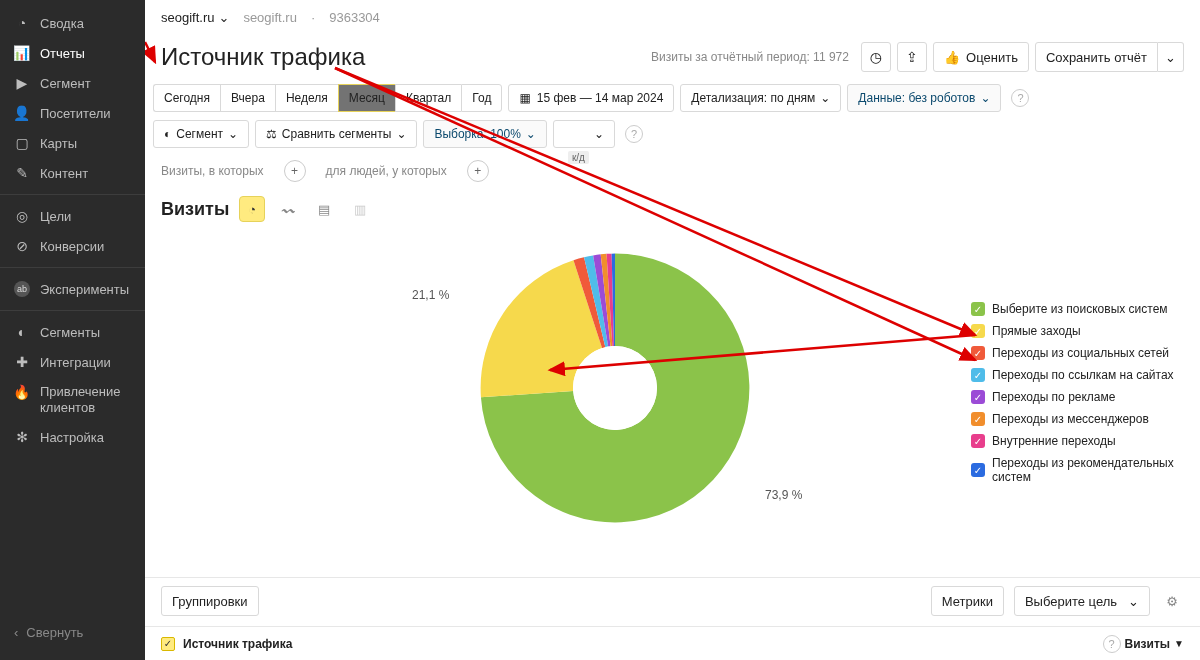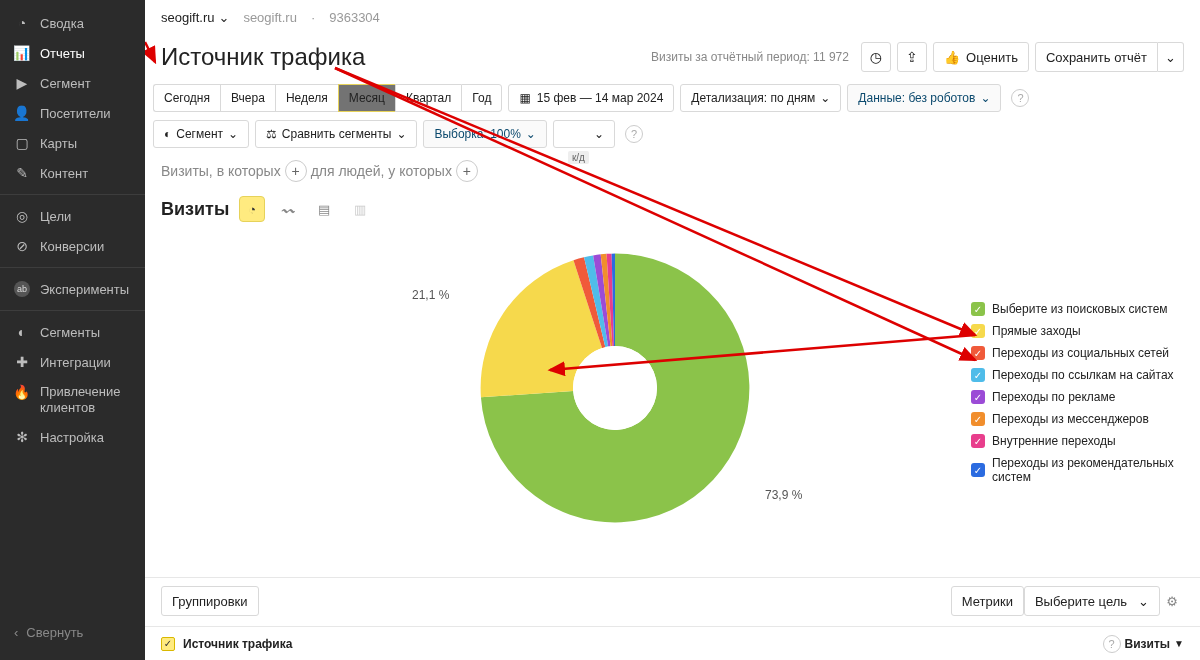--- a/index.html
+++ b/index.html
@@ -31,40 +31,40 @@
   .seg-group { display: inline-flex; }
   .seg-group .seg-btn { border-radius: 0; border-right-width: 0; }
   .seg-group .seg-btn:first-child { border-radius: 3px 0 0 3px; }
   .seg-group .seg-btn:last-child { border-radius: 0 3px 3px 0; border-right-width: 1px; }
   .seg-btn.solo { border-radius: 3px; }
   .seg-btn.active { background: #737373; border-color: #e6d25a; }
   .seg-btn.muted { color: #0c4a6e; background: #fafafa; }
   .chip { font-size: 10px; background: #eee; border-radius: 2px; padding: 1px 4px; margin-left: 4px; color: #666; margin-top: 47px; }
   .help { width: 18px; height: 18px; border-radius: 50%; border: 1px solid #ccc; display: inline-flex; align-items: center; justify-content: center; color: #aaa; font-size: 11px; margin-left: 4px; }
 
-  .condition-row { display: flex; align-items: center; gap: 4px; padding: 4px 16px 14px 16px; font-size: 14px; color: #888; }
+  .condition-row { display: flex; align-items: center; gap: 20px; padding: 4px 16px 14px 16px; font-size: 12px; color: #888; }
   .add-chip { width: 22px; height: 22px; border: 1px solid #ccc; border-radius: 50%; display: inline-flex; align-items: center; justify-content: center; cursor: pointer; color: #666; background:#fff; }
 
   .vis-row { display: flex; align-items: center; gap: 10px; padding: 0 16px 6px 16px; }
   .vis-row h2 { font-size: 18px; font-weight: 700; }
   .chart-type { width: 26px; height: 26px; border: 1px solid transparent; border-radius: 4px; display: inline-flex; align-items: center; justify-content: center; cursor: pointer; color:#888; }
   .chart-type.active { background: #ffeb80; border-color: #e6d25a; color:#333; }
   .chart-type.dim { color:#ccc; }
   .vis-spacer { flex: 1; }
   .hide-chart { border: 1px solid #d9d9d9; border-radius: 14px; height: 28px; padding: 0 12px; display: inline-flex; align-items: center; gap: 6px; cursor: pointer; font-size: 12px; }
 
   .chart-area { position: relative; height: 360px; }
   .donut-wrap { position: absolute; left: 330px; top: 20px; width: 280px; height: 280px; }
   .donut-wrap svg { width: 100%; height: 100%; }
   .pct-label { position: absolute; font-size: 12px; color: #555; }
   .legend { position: absolute; right: 14px; top: 70px; width: 215px; }
   .legend-item { display: flex; align-items: center; gap: 7px; padding: 4px 0; font-size: 12px; cursor: pointer; }
   .legend-check { width: 14px; height: 14px; border-radius: 3px; display: inline-flex; align-items: center; justify-content: center; color: #fff; font-size: 10px; flex-shrink:0; }
 
-  .bottom-bar { position: absolute; left: 0; right: 0; bottom: 36px; border-top: 1px solid #e7e7e7; padding: 8px 16px; display: flex; align-items: center; background:#fff; }
+  .bottom-bar { position: absolute; left: 0; right: 0; bottom: 36px; border-top: 1px solid #e7e7e7; padding: 8px 16px; display: flex; align-items: center; gap: 10px; background:#fff; }
   .bottom-bar .spacer { flex: 1; }
   .gear { width: 24px; height: 24px; display: inline-flex; align-items: center; justify-content: center; color: #888; cursor: pointer; }
 
   .table-head { position: absolute; left: 0; right: 0; bottom: 0; height: 34px; border-top: 1px solid #e7e7e7; display: flex; align-items: center; padding: 0 16px; background:#fff; }
   .th-check { width: 14px; height: 14px; background: #ffeb80; border: 1px solid #d9b800; border-radius: 2px; margin-right: 8px; display:inline-flex; align-items:center; justify-content:center; font-size:10px; color:#333; }
   .th-label { font-size: 12px; font-weight: 600; }
   .th-right { margin-left: auto; display: flex; align-items: center; gap: 4px; font-size: 12px; }
   .sort-down { font-size: 10px; }
 
   

